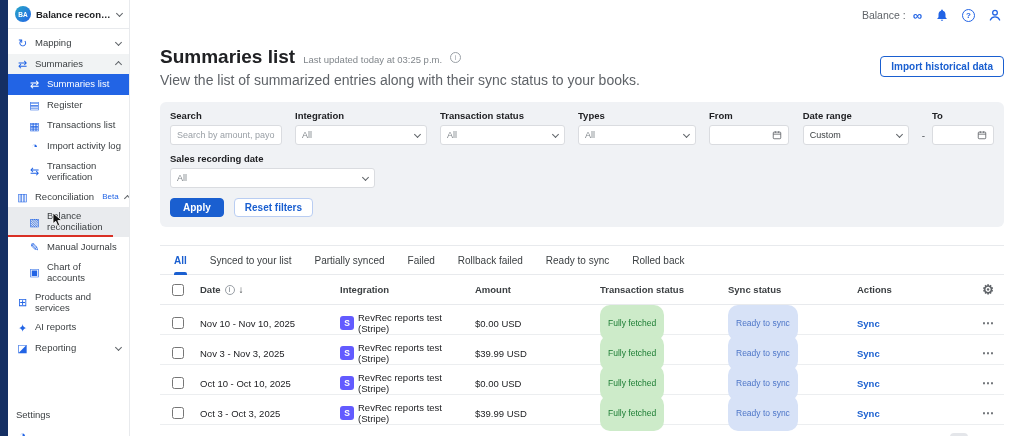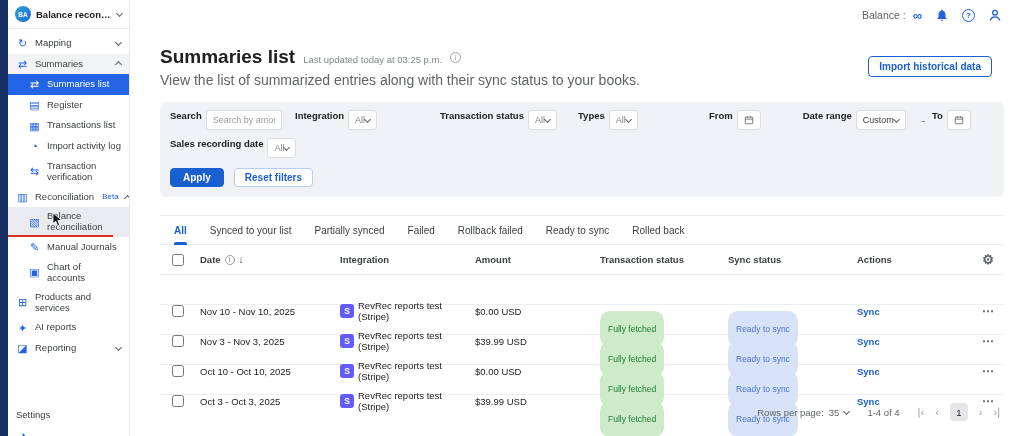--- a/index.html
+++ b/index.html
@@ -43,30 +43,30 @@
 
   
   .main { position:absolute; left:130px; top:0; right:0; height:436px; background:#fff; }
   .content { padding:46px 20px 0 30px; position:relative; }
   .title-row { display:flex; align-items:baseline; gap:8px; }
   .title-row h1 { font-size:19px; font-weight:bold; color:#202124; }
   .updated { font-size:9.5px; color:#80868b; }
   .info { width:11px; height:11px; border:1px solid #9aa0a6; border-radius:50%; color:#9aa0a6; font-size:7px;
           display:inline-flex; align-items:center; justify-content:center; flex:none; font-style:normal; align-self:center; }
   .subtitle { font-size:14px; color:#5f6368; margin-top:4px; }
-  .page-actions { position:absolute; right:32px; top:56px; display:flex; gap:8px; }
+  .page-actions { position:absolute; right:20px; top:56px; display:flex; gap:8px; }
   .btn-outline { background:#fff; border:1px solid #1a5fd0; color:#1a5fd0; border-radius:4px; padding:4px 10px;
                  font-size:10px; font-weight:bold; font-family:inherit; cursor:pointer; }
   .btn-solid { background:#1a5fd0; border:1px solid #1a5fd0; color:#fff; border-radius:4px; padding:4px 12px;
                font-size:10px; font-weight:bold; font-family:inherit; cursor:pointer; }
 
   
   .filters { margin-top:14px; background:#f0f2f5; border-radius:6px; padding:8px 10px 10px; }
   .frow { display:flex; gap:13px; align-items:flex-start; }
-  .fgroup { display:flex; flex-direction:row; gap:4px; }
+  .fgroup { display:flex; flex-direction:column; gap:4px; }
   .flabel { font-size:9.5px; font-weight:bold; color:#202124; }
   .finput { height:20px; border:1px solid #dadce0; border-radius:3px; padding:0 6px; font-size:9px;
             font-family:inherit; color:#3c4043; width:100%; background:#fff; }
   .finput::placeholder { color:#9aa0a6; }
   .fselect, .fdate { height:20px; background:#fff; border:1px solid #dadce0; border-radius:3px;
             display:flex; align-items:center; justify-content:space-between; padding:0 6px; font-size:9px;
             color:#80868b; cursor:pointer; }
   .ml-auto { margin-left:auto; }
   .dash { align-self:flex-end; height:20px; display:flex; align-items:center; font-size:10px; color:#5f6368; }
   .frow2 { margin-top:8px; }
@@ -89,21 +89,21 @@
            align-items:center; padding-left:12px; height:30px; font-size:9.5px; }
   .thead { border-bottom:1px solid #e8eaed; font-weight:bold; color:#3c4043; }
   .trow { border-bottom:1px solid #eceef0; color:#202124; }
   .cell { display:flex; align-items:center; gap:4px; }
   .cell.right { justify-content:flex-end; padding-right:10px; }
   input[type=checkbox] { width:12px; height:12px; accent-color:#1a5fd0; margin:0; cursor:pointer; }
   .sort { font-size:10px; color:#3c4043; cursor:pointer; }
   .gear { font-size:13px; color:#5f6368; cursor:pointer; }
   .stripe { width:14px; height:14px; background:#635bff; border-radius:3px; color:#fff; font-size:8.5px;
             font-weight:bold; display:inline-flex; align-items:center; justify-content:center; flex:none; }
-  .badge { display:inline-block; padding:13px 8px; border-radius:10px; font-size:8.5px; white-space:nowrap;margin-top:36px; }
+  .badge { display:inline-block; padding:13px 8px; border-radius:10px; font-size:8.5px; white-space:nowrap; }
   .badge.green { background:#cdebc9; color:#1c7d34; }
   .badge.blue { background:#d7e2f7; color:#4d76c8; }
   .synclink { color:#1a5fd0; font-size:9.5px; font-weight:bold; text-decoration:none; cursor:pointer; }
   .dots { font-size:12px; color:#5f6368; font-weight:bold; cursor:pointer; letter-spacing:1px; }
 
   
   .tfoot { display:flex; align-items:center; justify-content:flex-end; gap:18px; height:34px;
            font-size:9.5px; color:#5f6368; padding-right:4px; }
   .rpp { display:flex; align-items:center; gap:5px; cursor:pointer; }
   .pgnav { display:flex; align-items:center; gap:11px; }

